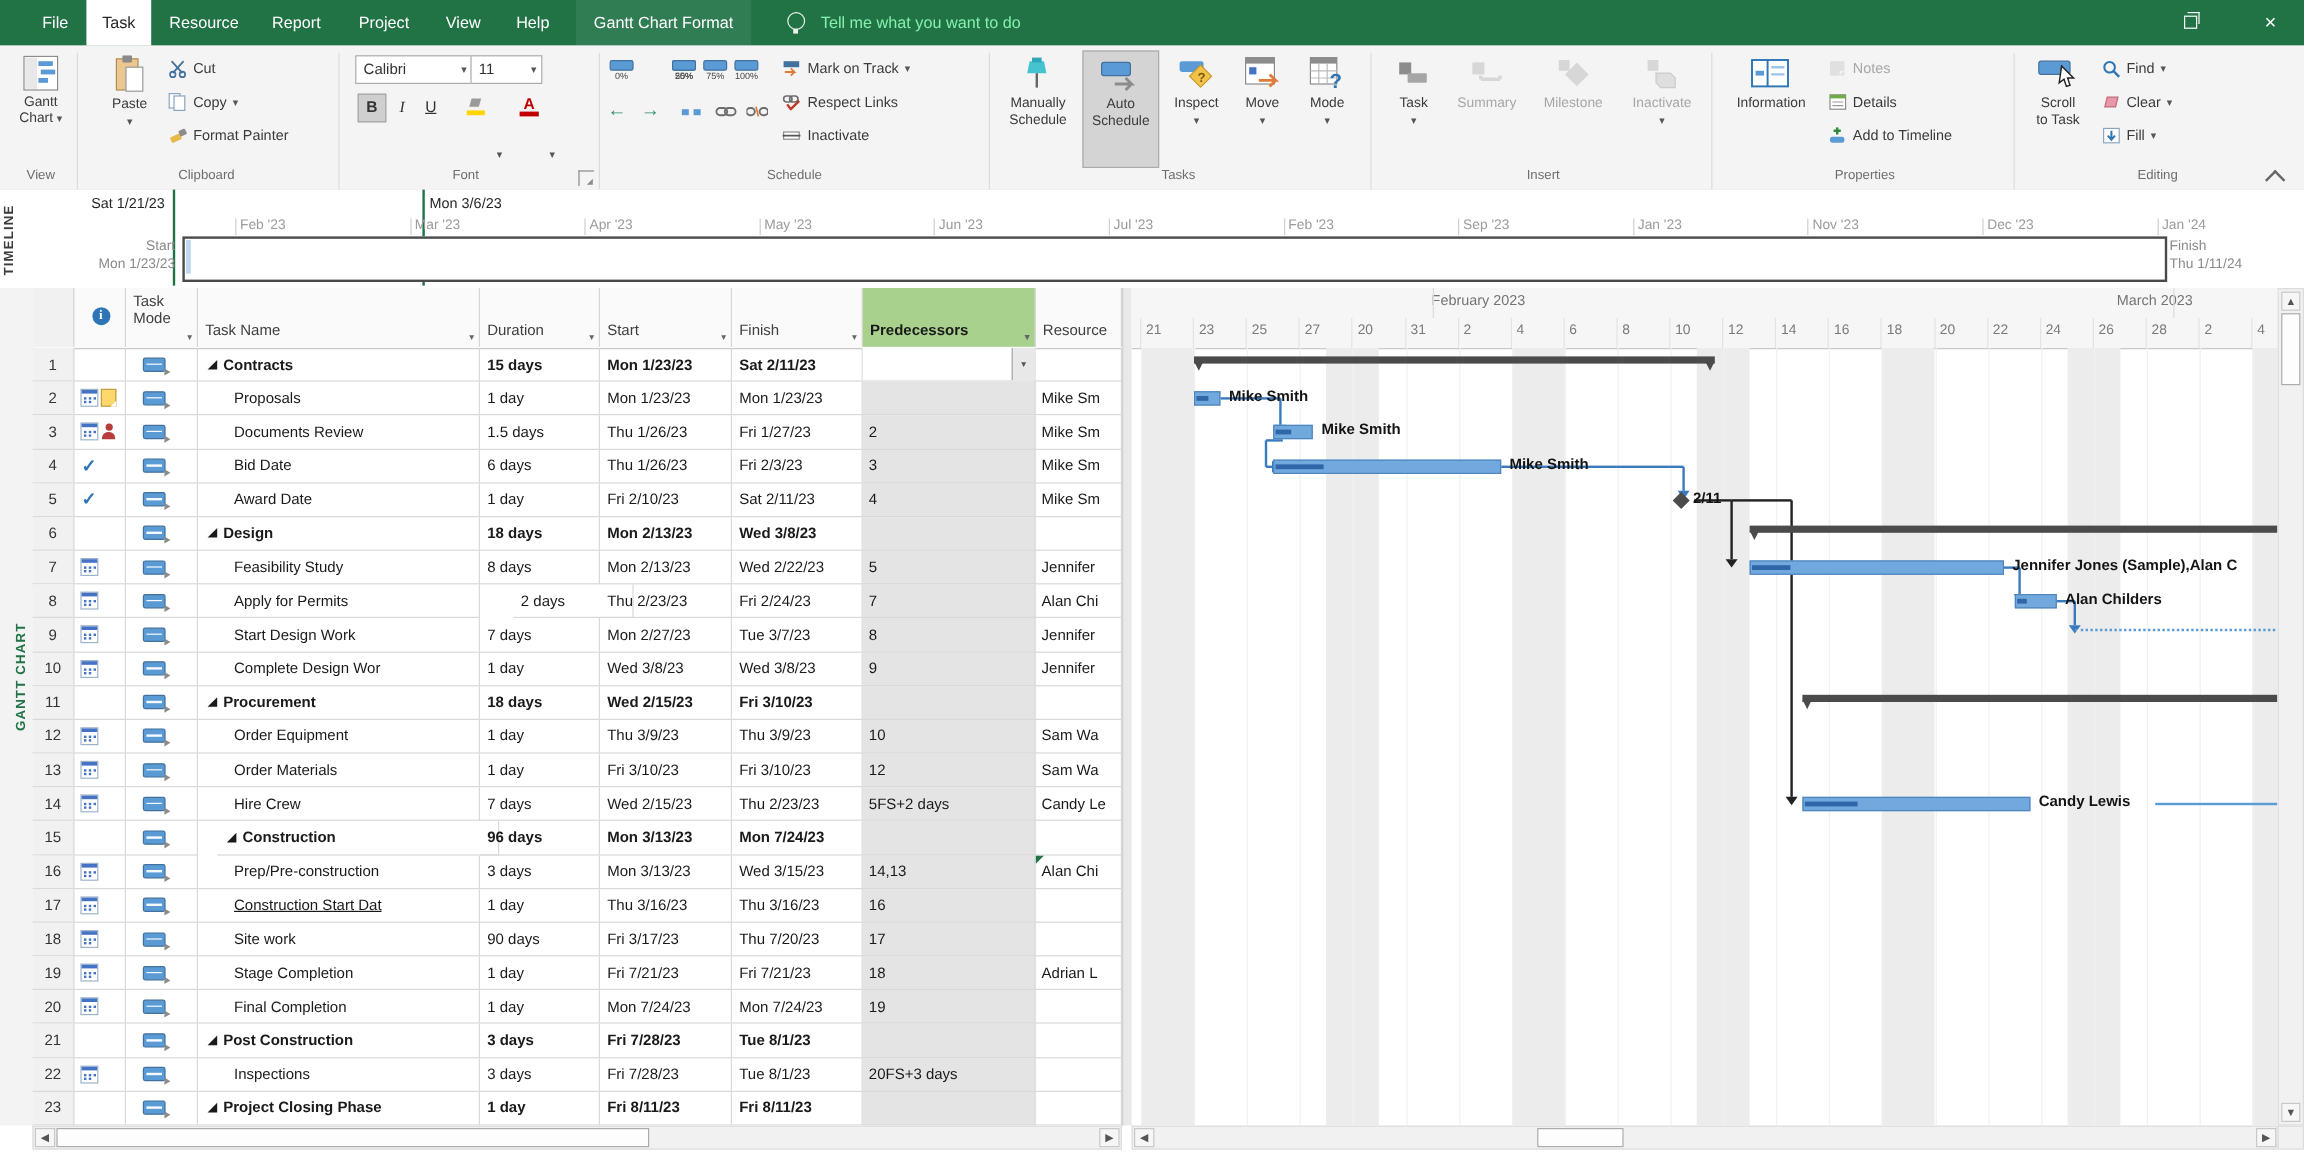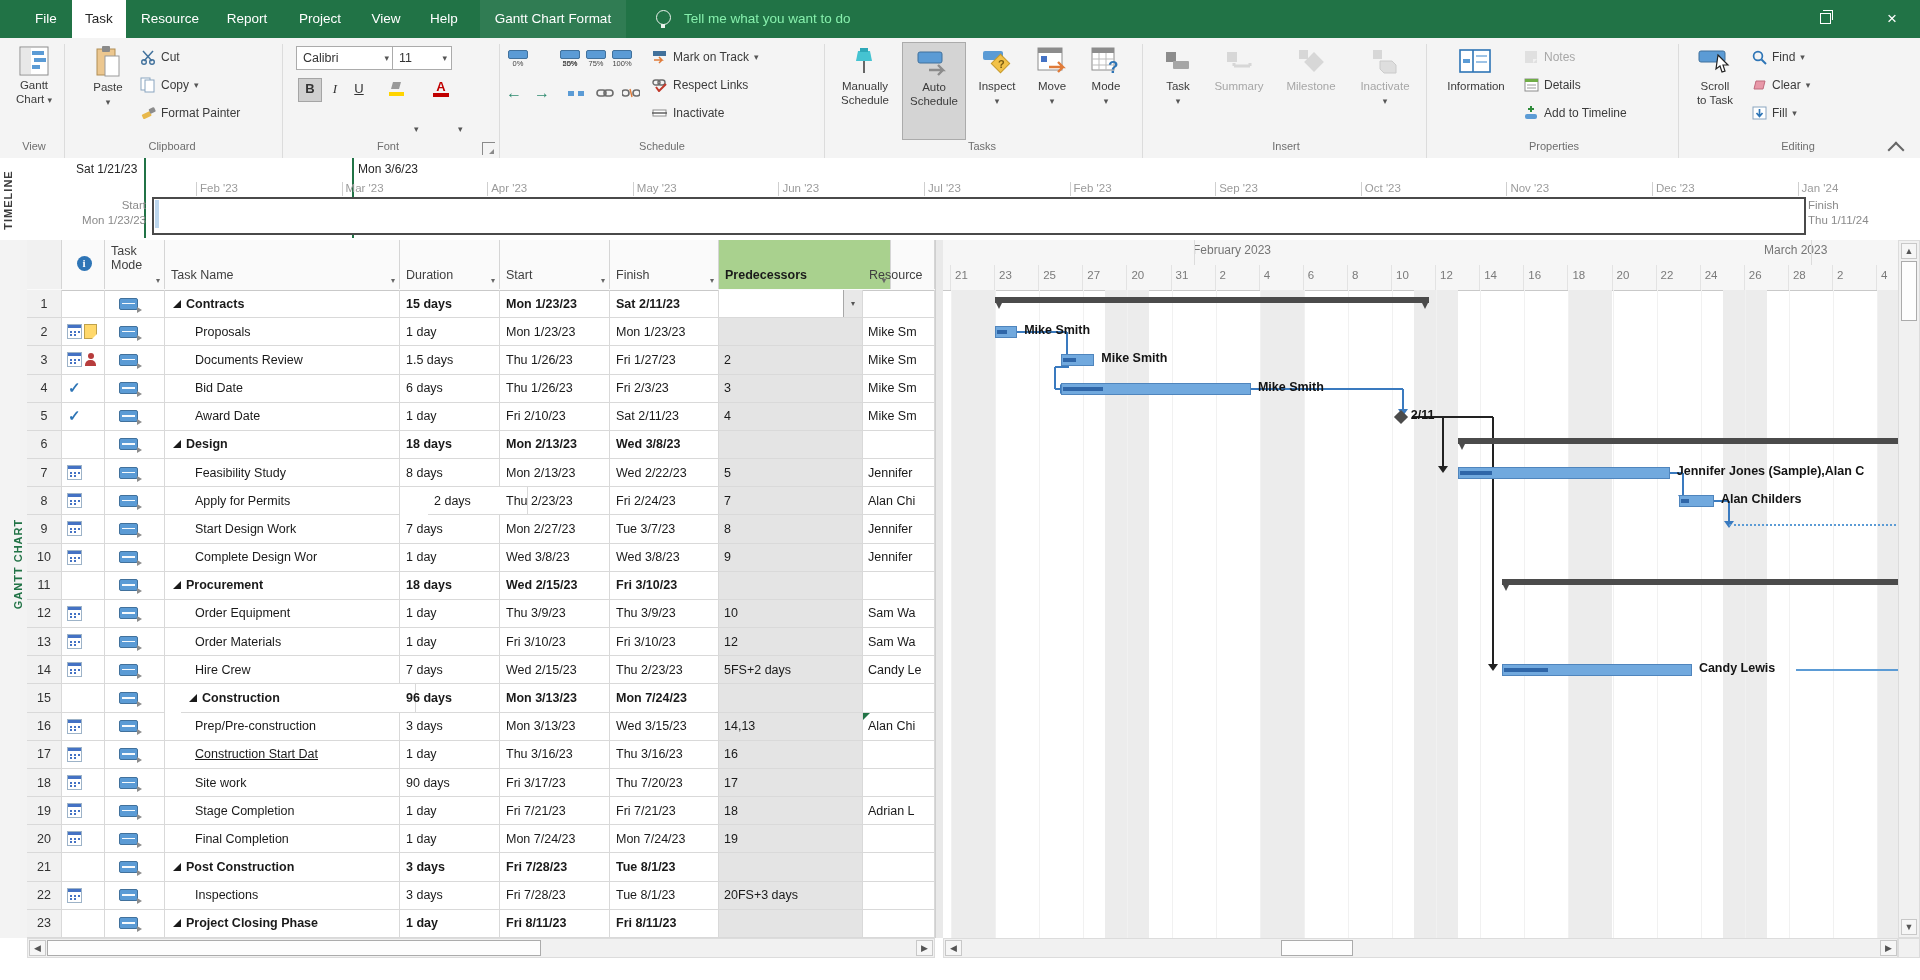--- a/index.html
+++ b/index.html
@@ -421,21 +421,21 @@
     <div class="tl-green" style="left:352px"></div>
     <div id="tlmonths">
         <div class="tl-month" style="left: 196px;">Feb '23</div>
         <div class="tl-month" style="left: 341.6px;">Mar '23</div>
         <div class="tl-month" style="left: 487.2px;">Apr '23</div>
         <div class="tl-month" style="left: 632.8px;">May '23</div>
         <div class="tl-month" style="left: 778.4px;">Jun '23</div>
         <div class="tl-month" style="left: 924px;">Jul '23</div>
         <div class="tl-month" style="left: 1069.6px;">Feb '23</div>
         <div class="tl-month" style="left: 1215.2px;">Sep '23</div>
-        <div class="tl-month" style="left: 1360.8px;">Oct '23</div>
+        <div class="tl-month" style="left: 1360.8px;">Jan '23</div>
         <div class="tl-month" style="left: 1506.4px;">Nov '23</div>
         <div class="tl-month" style="left: 1652px;">Dec '23</div>
         <div class="tl-month" style="left: 1797.6px;">Jan '24</div>
       </div>
     <div class="tl-sf" style="left:60px;top:40px;width:86px;text-align:right"><span>Start</span><br><span>Mon 1/23/23</span></div>
     <div id="tlbox">
         <div class="sliver"></div>
       </div>
     <div class="tl-sf" style="left:1808px;top:40px"><span>Finish</span><br><span>Thu 1/11/24</span></div>
   </div>
@@ -446,21 +446,21 @@
 
   <div id="table">
     <div id="thead">
       <div class="hcell" style="left:0;width:35px;background:#f1f1f1"></div>
       <div class="hcell" style="left:35px;width:43px;text-align:center"><span class="infoi" style="margin-top:12px">i</span></div>
       <div class="hcell" style="left:78px;width:60px"><span>Task Mode</span><span class="flt">▾</span></div>
       <div class="hcell" style="left:138px;width:235px;padding-top:28px"><span>Task Name</span><span class="flt">▾</span></div>
       <div class="hcell" style="left:373px;width:100px;padding-top:28px"><span>Duration</span><span class="flt">▾</span></div>
       <div class="hcell" style="left:473px;width:110px;padding-top:28px"><span>Start</span><span class="flt">▾</span></div>
       <div class="hcell" style="left:583px;width:109px;padding-top:28px"><span>Finish</span><span class="flt">▾</span></div>
-      <div class="hcell green" style="left:692px;width:172px;padding-top:28px"><span>Predecessors</span><span class="flt">▾</span></div>
+      <div class="hcell green" style="left:692px;width:144px;padding-top:28px"><span>Predecessors</span><span class="flt">▾</span></div>
       <div class="hcell" style="left:836px;width:72px;padding-top:28px"><span>Resource</span></div>
     </div>
     <div id="rows">
         <div class="trow" style="top: 0px; height: 28.1739px;">
           <div class="tcell tnum" style="left: 0px; width: 35px;">1</div>
           <div class="tcell" style="left: 35px; width: 43px;"></div>
           <div class="tcell" style="left: 78px; width: 60px;">
             <span class="tm"></span>
           </div>
           <div class="tcell" style="left: 138px; width: 235px; padding-left: 8px;">

